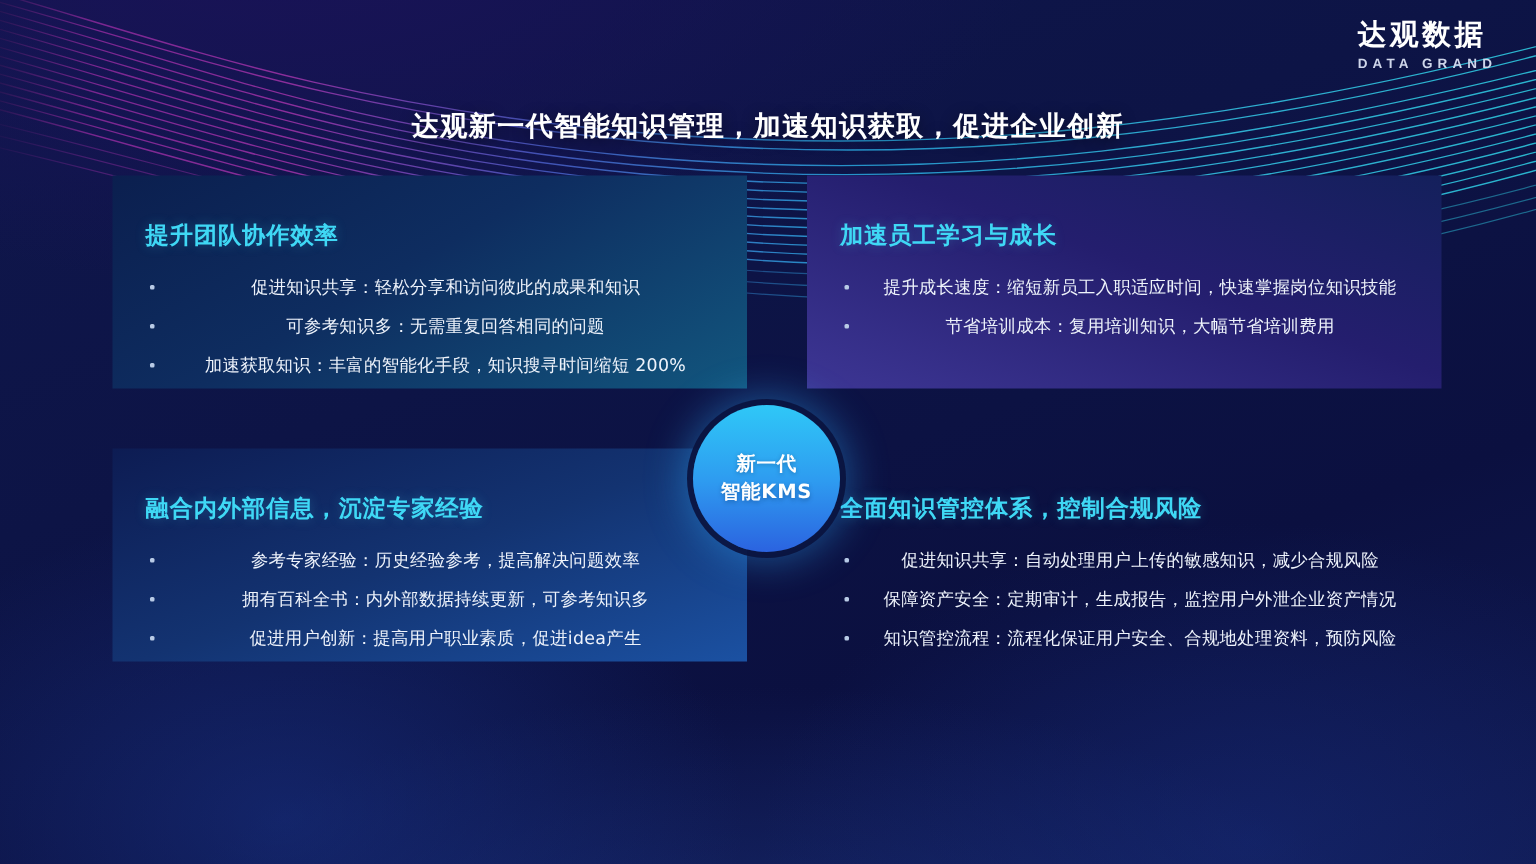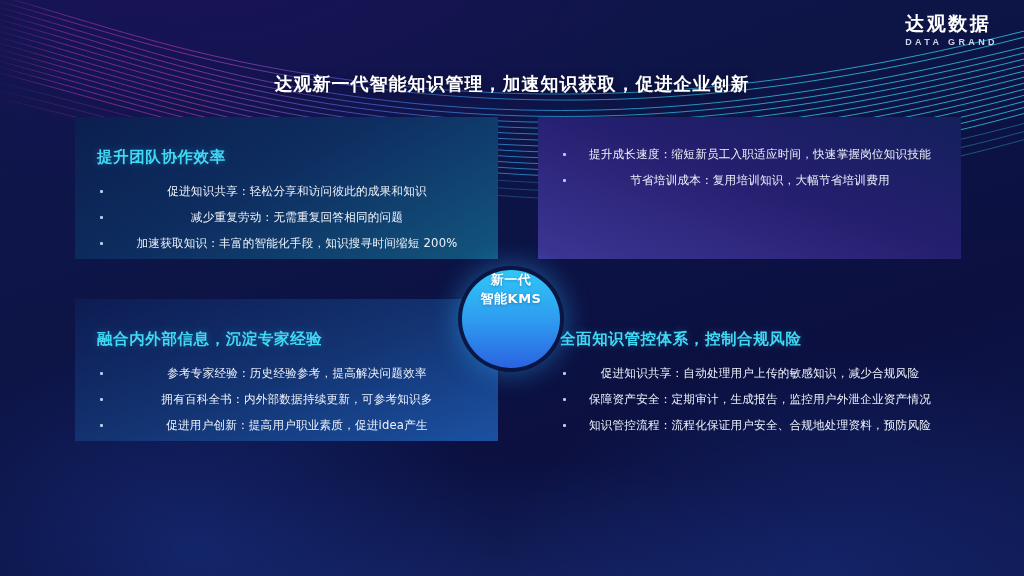--- a/index.html
+++ b/index.html
@@ -85,21 +85,21 @@
     width:3px; height:3px; background:#b9cbe6; border-radius:1px;
   }
 
   
   .badge {
     position:absolute; left:462px; top:270px;
     width:98px; height:98px; border-radius:50%;
     background:linear-gradient(180deg,#2fc8f7 0%,#2e9bf0 52%,#2b63e0 100%);
     box-shadow:0 0 0 4px rgba(10,18,62,.92),0 0 26px 6px rgba(47,170,247,.42);
     display:flex; flex-direction:column;
-    align-items:center; 
+    align-items:center; justify-content:center;
     color:#ffffff; font-weight:bold; font-size:13px; line-height:19px;
     letter-spacing:.5px; text-align:center;
     font-family:"DejaVu Sans",sans-serif;
     text-shadow:0 1px 3px rgba(0,40,90,.35);
   }
 </style>
 </head>
 <body>
 
 <div class="slide">
@@ -150,26 +150,27 @@
   </div>
 
   <div class="title">达观新一代智能知识管理，加速知识获取，促进企业创新</div>
 
   <div class="grid">
 
     <div class="card c1">
       <div class="card-title">提升团队协作效率</div>
       <ul class="bullets">
         <li>促进知识共享：轻松分享和访问彼此的成果和知识</li>
-        <li>减少重复劳动：无需重复回答相同的问题</li>
+        <li>可参考知识多：无需重复回答相同的问题</li>
         <li>加速获取知识：丰富的智能化手段，知识搜寻时间缩短 200%</li>
       </ul>
     </div>
 
     <div class="card c2">
+      <div class="card-title">加速员工学习与成长</div>
       <ul class="bullets">
         <li>提升成长速度：缩短新员工入职适应时间，快速掌握岗位知识技能</li>
         <li>节省培训成本：复用培训知识，大幅节省培训费用</li>
       </ul>
     </div>
 
     <div class="card c3">
       <div class="card-title">融合内外部信息，沉淀专家经验</div>
       <ul class="bullets">
         <li>参考专家经验：历史经验参考，提高解决问题效率</li>

